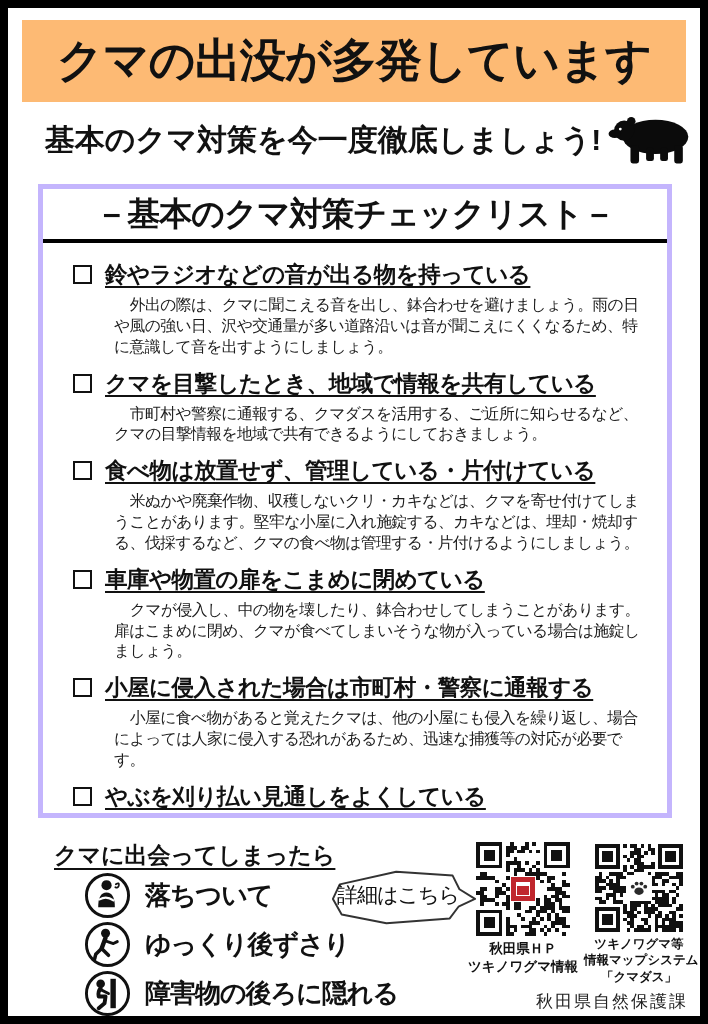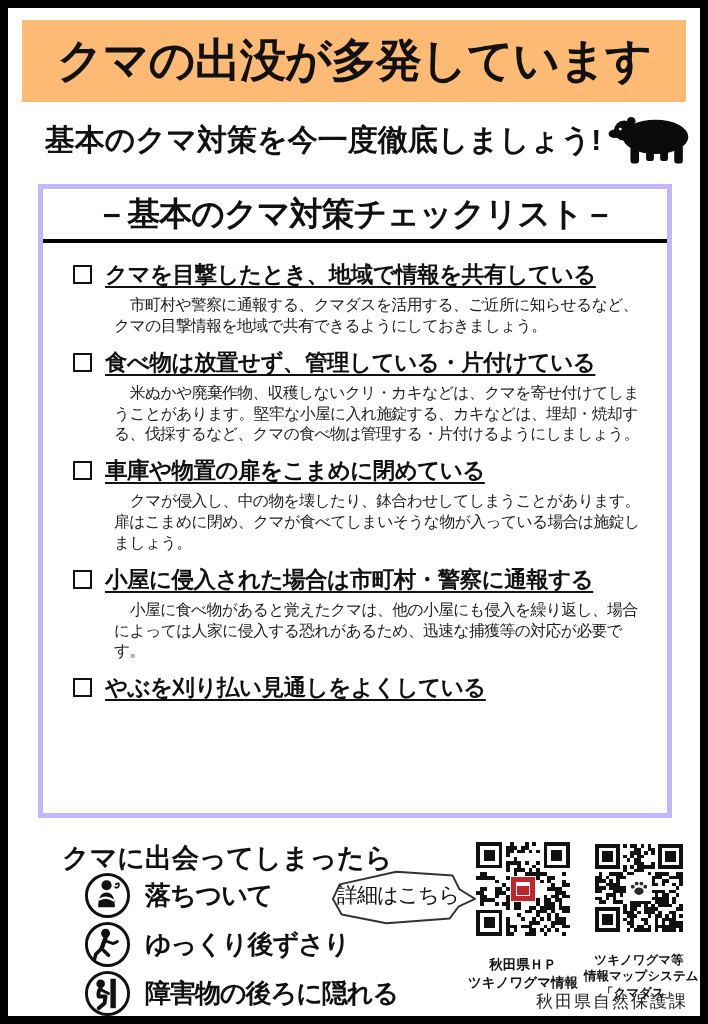--- a/index.html
+++ b/index.html
@@ -49,22 +49,22 @@
     font-size:22.5px; font-weight:bold; white-space:nowrap; letter-spacing:-0.5px;
     text-decoration:underline; text-decoration-thickness:2px; text-underline-offset:4px;
   }
   .item-body {
     margin:5px 4px 0 41px; font-size:15.8px; line-height:1.32;
     letter-spacing:-0.6px; text-indent:1em; color:#1c1c1c;
   }
 
   
   .enc-title {
-    position:absolute; left:54px; top:832px; font-size:27px; font-weight:bold;
-    text-decoration-thickness:2px; text-underline-offset:5px;
+    position:absolute; left:46px; top:832px; font-size:23px; font-weight:bold;
+    text-decoration:underline; text-decoration-thickness:2px; text-underline-offset:5px;
     white-space:nowrap;
   }
   .enc-row { position:absolute; left:76px; display:flex; align-items:center; }
   .enc-row.r0 { top:864px; } .enc-row.r1 { top:913px; } .enc-row.r2 { top:962px; }
   .enc-icon { width:47px; height:47px; flex:0 0 auto; margin-right:14px; }
   .enc-label { font-size:26px; font-weight:bold; white-space:nowrap; letter-spacing:-1px; }
 
   .bubble { position:absolute; left:322px; top:858px; width:146px; height:62px; }
   .bubble svg { position:absolute; inset:0; width:100%; height:100%; }
   .bubble .bubble-text {
@@ -81,21 +81,21 @@
   .q1 .qr-wrap { width:88px; height:88px; }
   .qr-wrap svg.qr { width:100%; height:100%; display:block; background:#fff; }
   .qr-center {
     position:absolute; left:50%; top:50%; transform:translate(-50%,-50%);
     display:flex; align-items:center; justify-content:center;
   }
   .qr-center.logo-red { width:24px; height:24px; background:#c0272d; }
   .logo-red .logo-mark { width:14px; height:14px; border:1px solid #fff; border-top:4px solid #fff; }
   .qr-center.paw { width:26px; height:26px; background:#fff; }
   .paw svg { width:22px; height:22px; }
-  .qr-caption { margin-top:20px; font-weight:bold; line-height:1.3; }
+  .qr-caption { margin-top:4px; font-weight:bold; line-height:1.3; }
   .q0 .qr-caption { font-size:13.5px; }
   .q1 .qr-caption { font-size:12.5px; }
   .qr-caption span { display:block; white-space:nowrap; }
 
   .credit {
     position:absolute; right:12px; top:982px; font-size:17px;
     letter-spacing:2px; white-space:nowrap; color:#222;
   }
 </style>
 </head>
@@ -121,20 +121,27 @@
         <rect x="86" y="42" width="11" height="23" rx="3"></rect>
       </g>
       <circle cx="17" cy="21" r="1.8" fill="#fff"></circle>
     </svg>
   </div>
 
   <div class="checklist">
     <div class="chk-header">－基本のクマ対策チェックリスト－</div>
     <div class="chk-items">
 
+      <div class="item">
+        <div class="item-title-row">
+          <span class="checkbox"></span>
+          <span class="item-title">鈴やラジオなどの音が出る物を持っている</span>
+        </div>
+        <p class="item-body">外出の際は、クマに聞こえる音を出し、鉢合わせを避けましょう。雨の日や風の強い日、沢や交通量が多い道路沿いは音が聞こえにくくなるため、特に意識して音を出すようにしましょう。</p>
+      </div>
 
       <div class="item">
         <div class="item-title-row">
           <span class="checkbox"></span>
           <span class="item-title">クマを目撃したとき、地域で情報を共有している</span>
         </div>
         <p class="item-body">市町村や警察に通報する、クマダスを活用する、ご近所に知らせるなど、クマの目撃情報を地域で共有できるようにしておきましょう。</p>
       </div>
 
       <div class="item">

